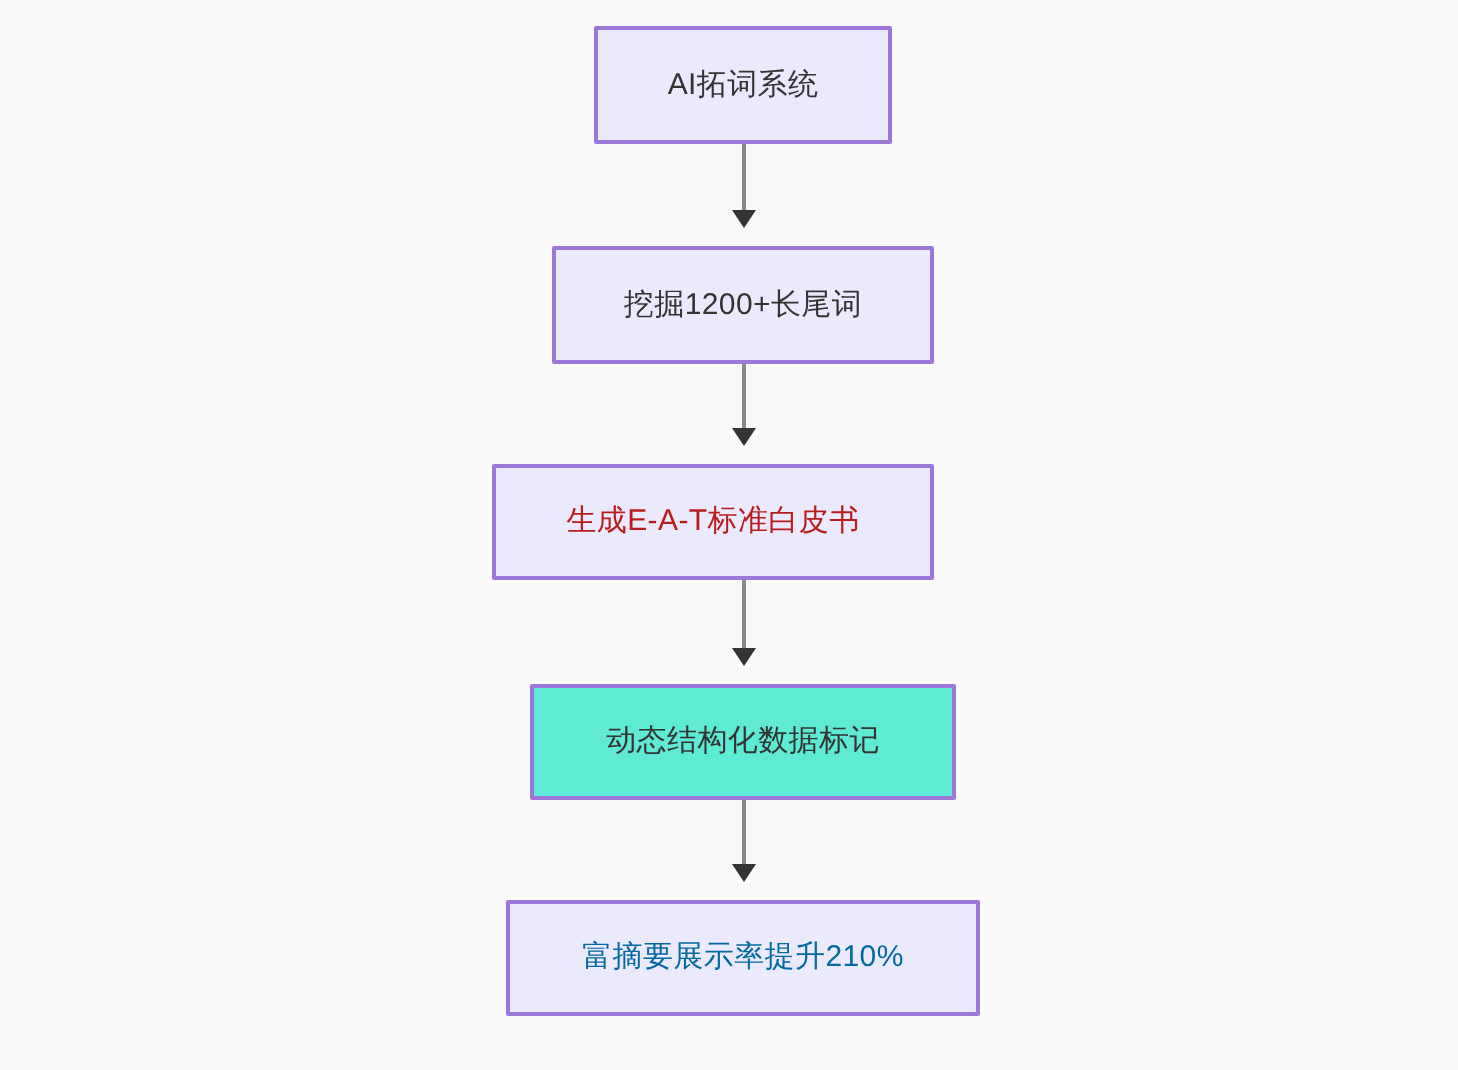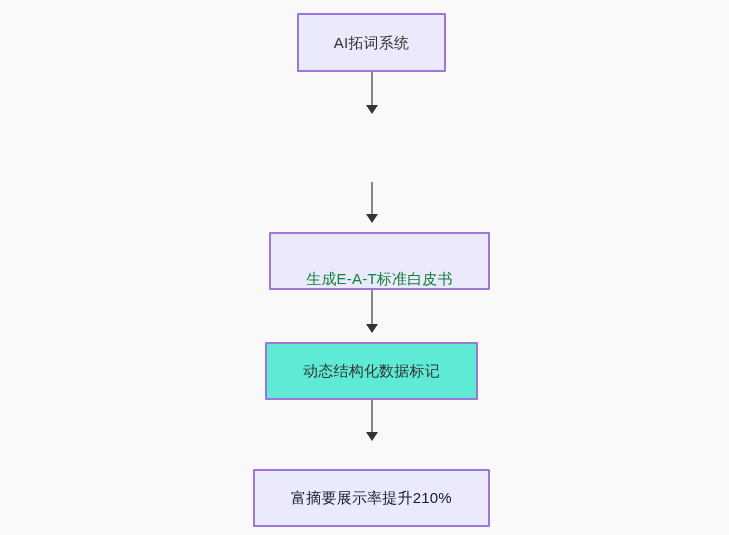--- a/index.html
+++ b/index.html
@@ -81,26 +81,29 @@
   </div>
   <div class="edge" style="left: 371px; top: 400px; width: 2px; height: 41px;">
     <div class="edge-line" style="height: 33px; background: rgb(136, 136, 136);"></div>
     <div class="edge-arrow" style="top: 32px; border-top-color: rgb(51, 51, 51);"></div>
   </div>
 
   <div class="node" style="left: 297px; top: 13px; width: 149px; height: 59px; background: rgb(235, 234, 252); border-color: rgb(157, 119, 216); color: rgb(51, 51, 51);">
     <span class="node-label">AI拓词系统</span>
   </div>
 
+  <div class="node" style="left: 276px; top: 123px; width: 191px; height: 59px; background: rgb(235, 234, 252); border-color: rgb(157, 119, 216); color: rgb(51, 51, 51);">
+    <span class="node-label">挖掘1200+长尾词</span>
+  </div>
 
-  <div class="node" style="left: 269px; top: 232px; width: 221px; height: 58px; background: rgb(235, 234, 252); border-color: rgb(157, 119, 216); color: #15803d; align-items: flex-end;">
+  <div class="node" style="left: 246px; top: 232px; width: 221px; height: 58px; background: rgb(235, 234, 252); border-color: rgb(157, 119, 216); color: #b91c1c;">
     <span class="node-label">生成E-A-T标准白皮书</span>
   </div>
 
   <div class="node" style="left: 265px; top: 342px; width: 213px; height: 58px; background: #5eead4; border-color: rgb(157, 119, 216); color: rgb(51, 51, 51);">
     <span class="node-label">动态结构化数据标记</span>
   </div>
 
-  <div class="node" style="left: 253px; top: 469px; width: 237px; height: 58px; background: rgb(235, 234, 252); border-color: rgb(157, 119, 216); color: #0f172a; align-items: center;">
+  <div class="node" style="left: 253px; top: 450px; width: 237px; height: 58px; background: rgb(235, 234, 252); border-color: rgb(157, 119, 216); color: #0369a1; align-items: center;">
     <span class="node-label">富摘要展示率提升210%</span>
   </div>
 
 </div>
 
 </body></html>

